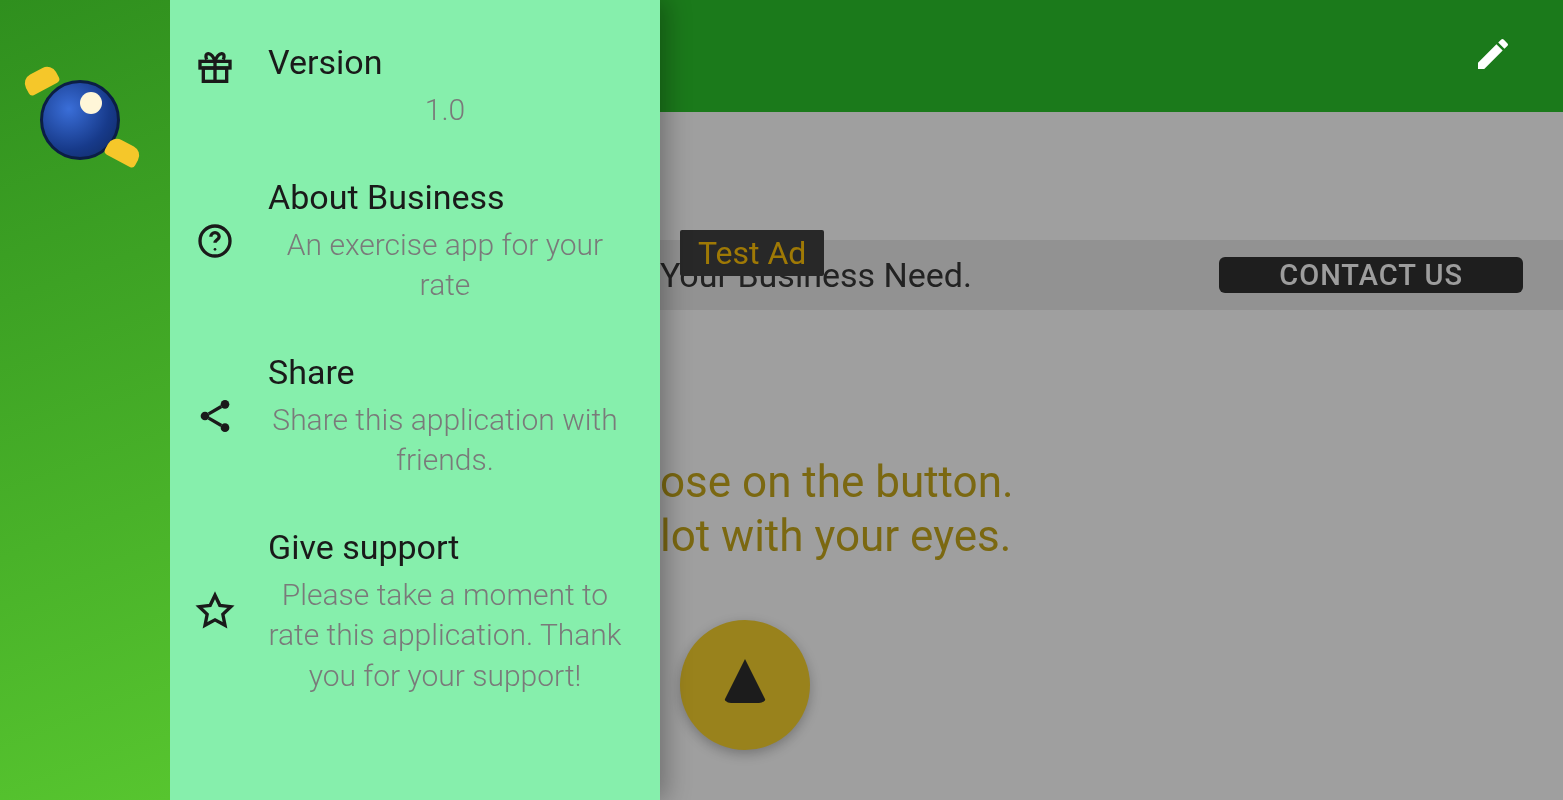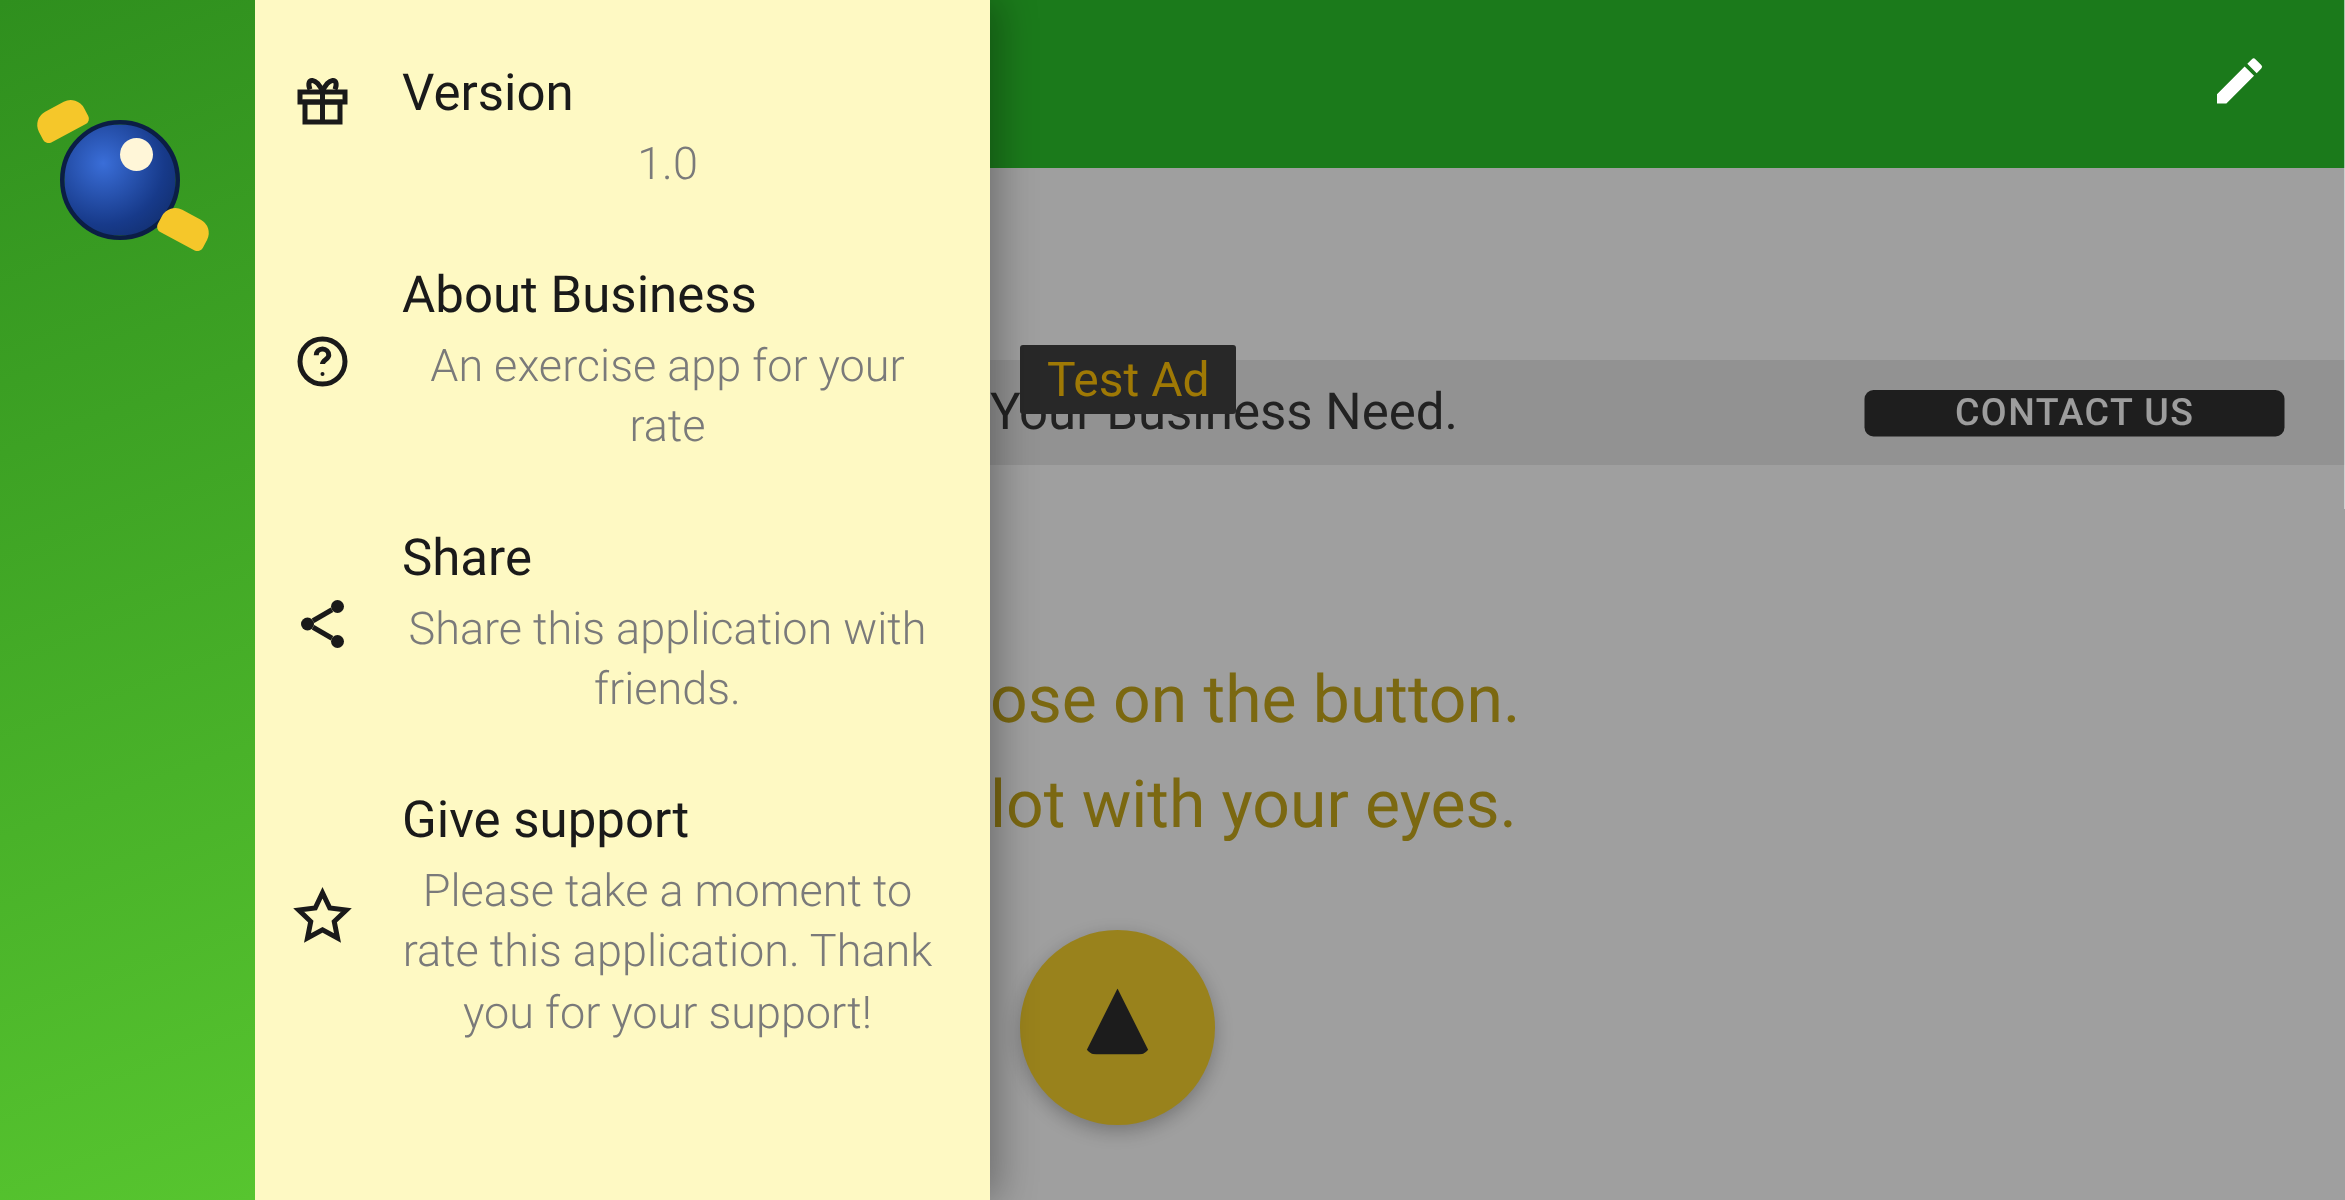--- a/index.html
+++ b/index.html
@@ -55,36 +55,36 @@
   .ad-text {
     color: #333;
     font-size: 34px;
     flex: 1;
     white-space: nowrap;
     overflow: hidden;
   }
   .ad-cta {
     background: #2d2d2d;
     color: #e8e8e8;
-    font-size: 25px;
+    font-size: 29px;
     letter-spacing: 1px;
     padding: 1px 60px;
     border-radius: 6px;
     font-weight: 500;
   }
   
   .main-text-1, .main-text-2 {
     position: absolute;
     left: 660px;
     color: #b59a1a;
     font-size: 44px;
     font-weight: 400;
     white-space: nowrap;
   }
-  .main-text-1 { top: 440px; }
+  .main-text-1 { top: 456px; }
   .main-text-2 { top: 510px; }
   
   .fab {
     position: absolute;
     top: 620px;
     left: 680px;
     width: 130px;
     height: 130px;
     border-radius: 50%;
     background: #e2c02a;
@@ -148,21 +148,21 @@
   .logo .arm-l, .logo .arm-r {
     position: absolute;
     width: 34px; height: 20px;
     background: #f5c72a;
     border-radius: 10px 10px 4px 4px;
   }
   .logo .arm-l { top: 0; left: -6px; transform: rotate(-28deg); }
   .logo .arm-r { top: 72px; left: 76px; transform: rotate(28deg); }
   .drawer-list {
     flex: 1;
-    background: #fef9c3;
+    background: #86efac;
     padding: 24px 38px 24px 20px;
   }
   .drawer-item {
     display: flex;
     align-items: flex-start;
     gap: 28px;
     padding: 18px 0 28px 0;
   }
   .drawer-item .icon {
     width: 50px;

